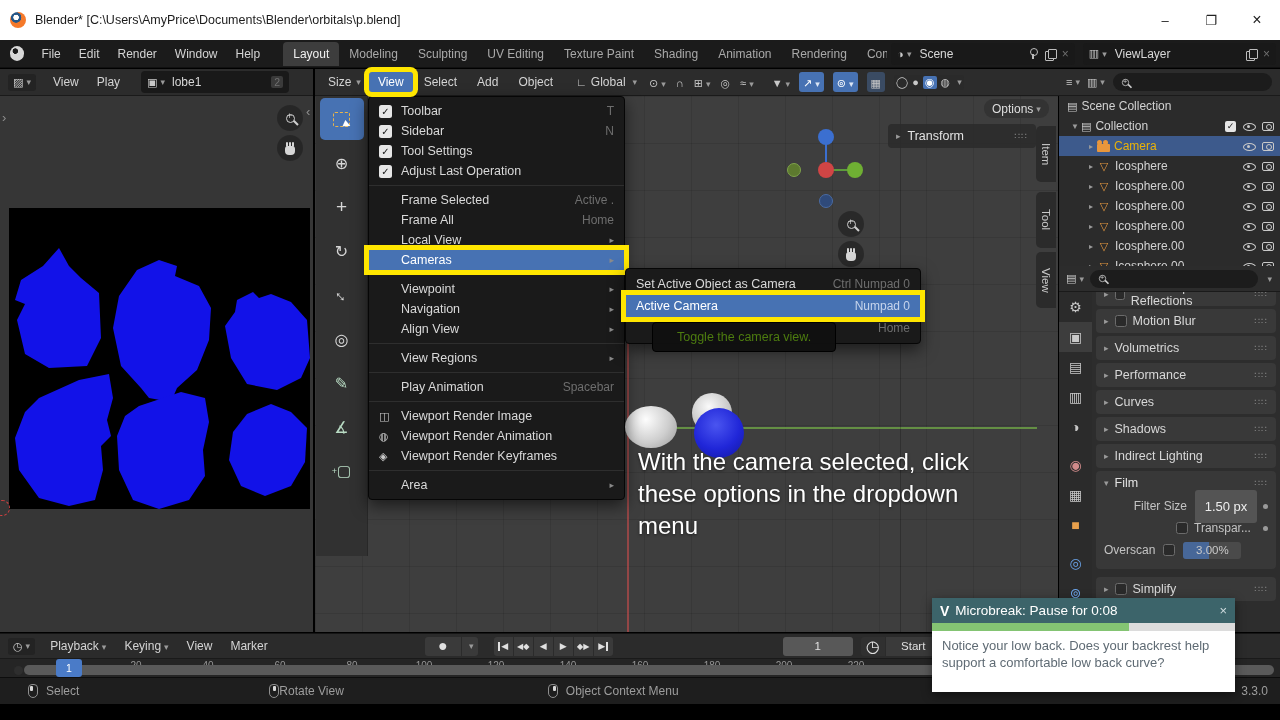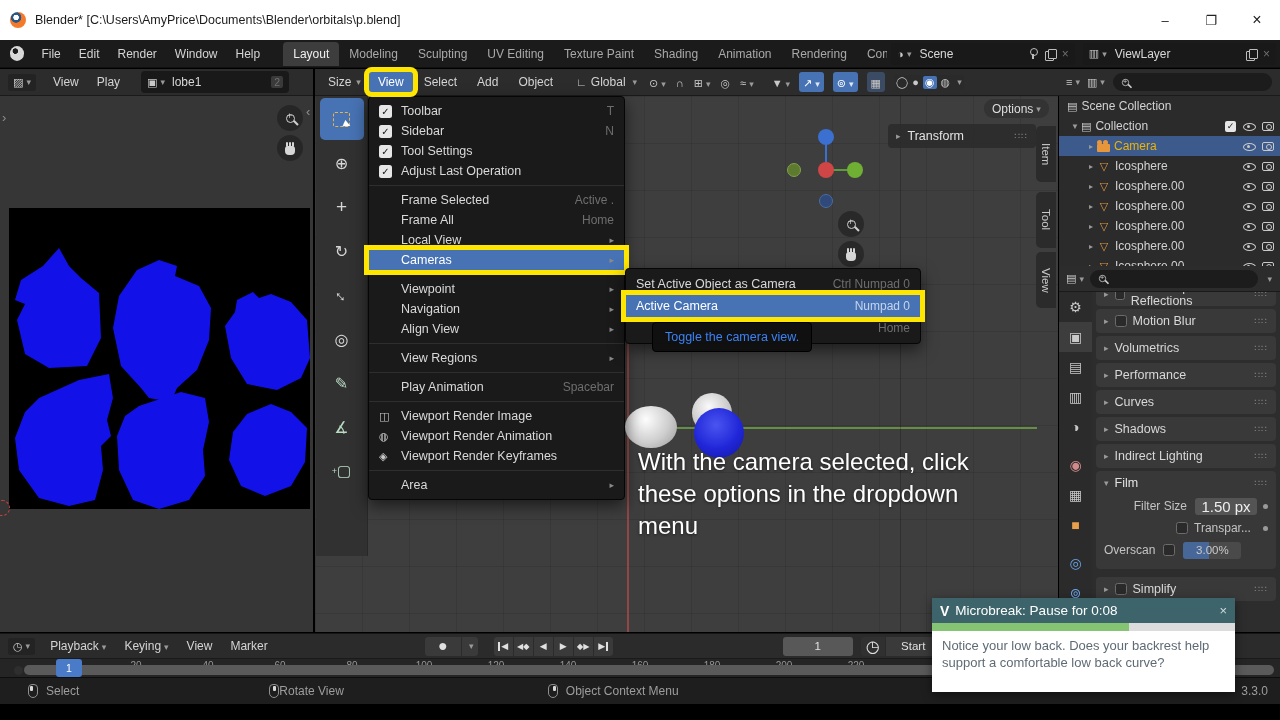--- a/index.html
+++ b/index.html
@@ -85,21 +85,21 @@
   .mi-short { margin-left:auto; color:#6e6e6e; font-size:12px; }
   .mi-arrow { margin-left:auto; color:#8a8a8a; font-size:9px; }
   .menu-sep { height:1px; background:#2e2e2e; margin:4px 0; }
   .menu-row.active { background:#4772b3; color:#ffffff; }
   .menu-row.active .mi-short { color:#c6d4ec; }
   .cb { width:13px; height:13px; background:#e6e6e6; border-radius:2.5px; display:flex; align-items:center; justify-content:center; font-size:10px; font-weight:bold; color:#151515; }
   .cb-empty { width:12px; height:12px; background:#2a2a2a; border:1px solid #6b6b6b; border-radius:2.5px; }
 
   #cam-submenu { left:625px; top:268px; width:296px; background:#1a1a1a; border:1px solid #060606; border-radius:4px; box-shadow:0 6px 16px rgba(0,0,0,.55); padding:4px 0; z-index:45; }
   #cam-submenu .menu-row { height:22px; }
-  #tooltip { left:652px; top:322px; background:rgba(16,16,16,.96); border:1px solid #000; border-radius:4px; color:#3b82f6; font-size:12.5px; padding:7px 12px; z-index:50; }
+  #tooltip { left:652px; top:322px; background:rgba(16,16,16,.96); border:1px solid #000; border-radius:4px; color:#4d7c0f; font-size:12.5px; padding:7px 24px; z-index:50; }
 
   
   #rightcol-hdr { left:1059px; top:69px; width:221px; height:27px; background:#2c2c2c; display:flex; align-items:center; border-bottom:1px solid #1a1a1a; }
   .pill { background:#1c1c1c; border-radius:10px; height:18px; display:flex; align-items:center; padding:0 8px; }
   #outliner { left:1059px; top:96px; width:221px; height:170px; background:#2b2b2b; overflow:hidden; }
   .ol-row { height:20px; display:flex; align-items:center; font-size:12px; color:#d2d2d2; padding-right:6px; }
   .ol-row.selected { background:#3d5a8c; }
   .ol-arrow { color:#9a9a9a; font-size:8px; width:12px; text-align:center; }
   .ol-name { margin-left:4px; }
   .ol-right { margin-left:auto; display:flex; align-items:center; gap:6px; }
@@ -116,21 +116,21 @@
   #props-hdr { left:1059px; top:266px; width:221px; height:26px; background:#2c2c2c; display:flex; align-items:center; border-bottom:1px solid #1a1a1a; }
   #props-rail { left:1059px; top:292px; width:33px; height:340px; background:#2b2b2b; }
   .rail-ic { position:relative; width:33px; height:30px; display:flex; align-items:center; justify-content:center; font-size:14px; }
   .rail-ic.active { background:#3d3d3d; }
   #props-body { left:1092px; top:292px; width:188px; height:340px; background:#2d2d2d; overflow:hidden; padding:0 4px; }
   .prop-row { height:24px; margin-top:3px; background:#393939; border-radius:4px; display:flex; align-items:center; padding:0 8px; font-size:12.5px; color:#d8d8d8; gap:6px; }
   .prop-arrow { color:#9a9a9a; font-size:9px; }
   .film-panel { margin-top:3px; background:#383838; border-radius:4px; padding-bottom:8px; }
   .film-hdr { height:24px; display:flex; align-items:center; padding:0 8px; font-size:12.5px; color:#e2e2e2; gap:6px; }
   .film-row { height:22px; display:flex; align-items:center; padding:0 8px; font-size:12px; color:#c3c3c3; }
-  .fld { background:#545454; border-radius:3px; height:17px; color:#ededed; font-size:15px; display:flex; align-items:center; justify-content:center; }
+  .fld { background:#545454; border-radius:3px; height:33px; color:#ededed; font-size:13px; display:flex; align-items:center; justify-content:center; }
   .dotkey { width:5px; height:5px; border-radius:50%; background:#9a9a9a; margin-left:6px; }
   .slider { position:relative; background:#4a4a4a; border-radius:3px; height:17px; overflow:hidden; color:#c9c9c9; font-size:11.5px; display:flex; align-items:center; justify-content:center; }
   .slider::before { content:''; position:absolute; left:0; top:0; bottom:0; width:45%; background:#4772b3; opacity:.75; }
   .slider span { position:relative; }
 
   
   #timeline { left:0; top:633px; width:1280px; height:25px; background:#2b2b2b; display:flex; align-items:center; border-top:1px solid #151515; }
   .tl-btn { background:#3a3a3a; height:19px; display:flex; align-items:center; justify-content:center; color:#e0e0e0; }
   #ruler { left:0; top:658px; width:1280px; height:19px; background:#252525; border-top:1px solid #1a1a1a; }
   .tick { position:absolute; top:1px; font-size:10px; color:#969696; transform:translateX(-50%); }

